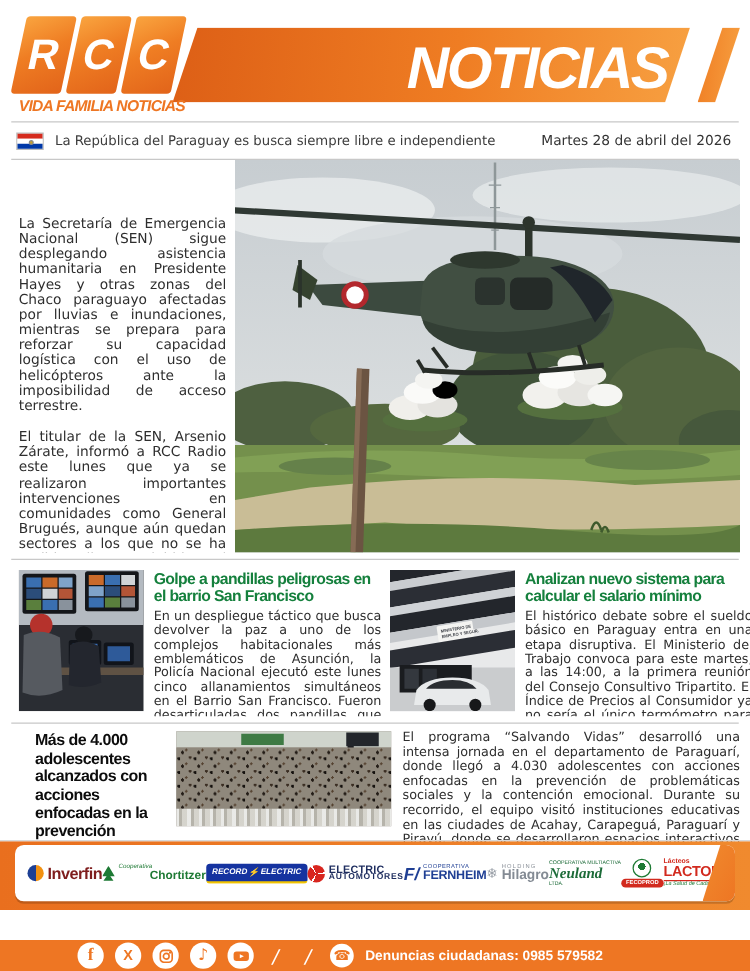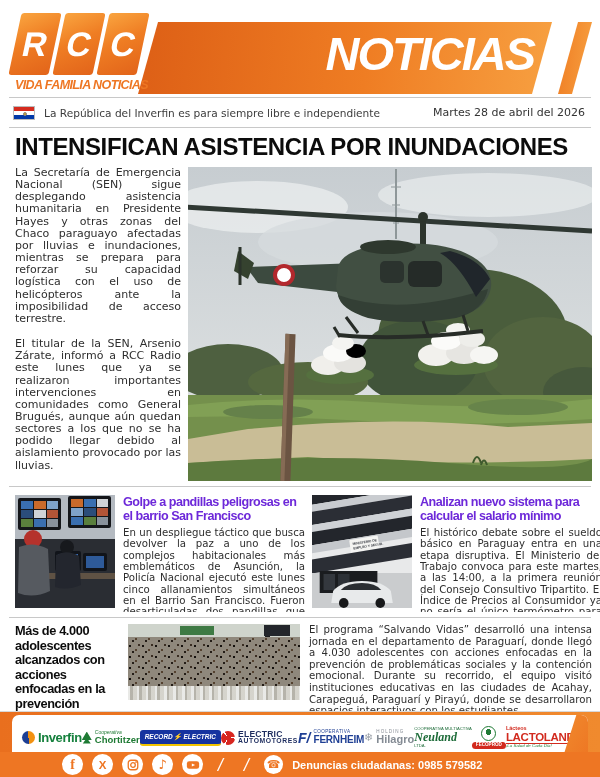--- a/index.html
+++ b/index.html
@@ -15,21 +15,21 @@
   .tile {
     width:40px; height:62px; transform:skewX(-12deg); border-radius:3px;
     background:linear-gradient(155deg,#f9a43f 0%,#ef7d23 45%,#e2641a 100%);
     display:flex; align-items:center; justify-content:center;
   }
   .tile span { color:#fff; font-weight:800; font-size:34px; font-family:"Liberation Sans",sans-serif; }
   .logo-tagline {
     margin-top:3px; color:#ee7623; font-style:italic; font-weight:800;
     font-size:12.5px; letter-spacing:-0.6px; font-family:"Liberation Sans",sans-serif; white-space:nowrap;
   }
-  .banner { position:absolute; left:138px; top:22px; right:8px; height:72px; z-index:1; }
+  .banner { position:absolute; left:138px; top:22px; right:8px; height:60px; z-index:1; }
   .banner-body {
     position:absolute; left:0; top:0; right:40px; bottom:0;
     background:linear-gradient(95deg,#dd5f16 0%,#ef7d23 55%,#f7a041 100%);
     clip-path:polygon(20px 0, 100% 0, calc(100% - 20px) 100%, 0 100%);
   }
   .banner-tail {
     position:absolute; right:0; top:0; width:34px; height:100%;
     background:linear-gradient(95deg,#ef7d23,#f7a041);
     clip-path:polygon(20px 0, 100% 0, calc(100% - 20px) 100%, 0 100%);
   }
@@ -48,41 +48,41 @@
   .flag em { position:absolute; left:9px; top:5px; width:4px; height:4px; border-radius:50%; background:#c9a227; border:0.5px solid #888; }
   .motto { font-size:10.6px; color:#3c3c3c; flex:1; }
   .date { font-size:11px; color:#333; padding-right:2px; }
   
   .headline {
     margin:5px 15px 6px; font-family:"Liberation Sans",sans-serif; font-weight:800;
     font-size:24px; letter-spacing:-0.4px; color:#0c0c0c; white-space:nowrap;
   }
   
   .main-story { display:flex; gap:7px; margin:0 8px 0 15px; height:314px; }
-  .main-col { width:166px; flex:none; overflow:hidden; }
+  .main-col { width:166px; flex:none; overflow:hidden;margin-top:45px; }
   .main-col p {
     font-size:11px; line-height:12.15px; color:#2e2e2e;
     text-align:justify; text-align-last:left; margin-bottom:13px;
   }
   .main-photo { flex:1; position:relative; overflow:hidden; background:#ccd2d4; }
   .main-photo svg { display:block; width:100%; height:100%; }
   
   .divider { border:none; border-top:1px solid #c8c8c8; margin:5px 9px 0; }
   .mid { display:flex; margin:8px 8px 0 15px; gap:7px; height:117px; }
   .mid-art { display:flex; gap:8px; width:290px; flex:none; }
   .thumb { width:100px; height:113px; flex:none; overflow:hidden; background:#ddd; position:relative; }
   .thumb svg { display:block; width:100%; height:100%; }
   .art-text { flex:1; overflow:hidden; }
   .art-title {
     font-family:"Liberation Sans",sans-serif; font-weight:800; font-size:12.6px;
-    letter-spacing:-0.5px; line-height:1.12; color:#6d28d9; margin-bottom:4px;
+    letter-spacing:-0.5px; line-height:1.12; color:#15803d; margin-bottom:4px;
   }
   .art-body { font-size:10.2px; line-height:11.3px; color:#2e2e2e; text-align:justify; text-align-last:left; }
   
-  .bottom { display:flex; gap:9px; margin:6px 8px 0 15px; height:80px; }
+  .bottom { display:flex; gap:9px; margin:6px 8px 0 28px; height:80px; }
   .bottom-title {
     width:104px; flex:none; font-family:"Liberation Sans",sans-serif; font-weight:800;
     font-size:12.8px; letter-spacing:-0.4px; line-height:1.14; color:#0c0c0c;
   }
   .bottom-photo { width:172px; height:76px; flex:none; position:relative; overflow:hidden; background:#9a948a; }
   .crowd-heads { position:absolute; left:0; right:0; top:13px; bottom:14px;
     background-color:#8f887c;
     background-image:
       radial-gradient(2.3px 2.3px at 5px 4px, #241d17 55%, transparent 60%),
       radial-gradient(2px 2px at 11px 8px, #3a2d22 55%, transparent 60%),
@@ -101,24 +101,24 @@
   .sponsor-bar {
     position:absolute; left:12px; right:12px; top:3px; bottom:7px; background:#fff; border-radius:7px;
     display:flex; align-items:center; justify-content:space-between; padding:0 30px 0 10px;
     box-shadow:0 2px 0 rgba(0,0,0,.18); overflow:hidden;
   }
   .wedge { position:absolute; right:0; top:0; bottom:0; width:26px;
     background:linear-gradient(120deg,#f08a2e,#ee7623); clip-path:polygon(100% 0,100% 100%,0 100%,55% 0); }
   .lg { display:flex; align-items:center; gap:3px; flex:none; font-family:"Liberation Sans",sans-serif; }
   .lg .stack { display:flex; flex-direction:column; line-height:1.02; }
   .inv-ico { width:13px; height:13px; border-radius:50%; background:conic-gradient(#f29111 0 50%, #1d3f94 50% 100%); }
-  .inv-name { color:#15803d; font-weight:800; font-size:13px; letter-spacing:-0.4px; }
+  .inv-name { color:#7f1d1d; font-weight:800; font-size:13px; letter-spacing:-0.4px; }
   .cho-ico { width:10px; height:12px; background:#1e7a34; clip-path:polygon(50% 0,100% 70%,65% 70%,90% 100%,10% 100%,35% 70%,0 70%); }
   .cho-1 { color:#1e7a34; font-size:5px; font-style:italic; }
-  .cho-2 { color:#1e7a34; font-weight:800; font-size:9.5px; }
+  .cho-2 { color:#1e7a34; font-weight:800; font-size:9.5px;margin-left:25px; }
   .rec-box { background:#1533a0; border-radius:3px; padding:3px 5px; display:flex; align-items:center; gap:1px;
     border-bottom:2px solid #f2c400; }
   .rec-1 { color:#fff; font-style:italic; font-weight:800; font-size:6.5px; }
   .rec-z { color:#f2c400; font-weight:800; font-size:7px; font-style:italic; }
   .cha-ico { width:14px; height:14px; border-radius:50%; background:#d8261f;
     background:conic-gradient(#d8261f 0 80deg,#fff 80deg 95deg,#d8261f 95deg 200deg,#fff 200deg 215deg,#d8261f 215deg 320deg,#fff 320deg 335deg,#d8261f 335deg); }
   .cha-1 { color:#1d2c5e; font-weight:800; font-size:8.6px; letter-spacing:0.2px; }
   .cha-2 { color:#1d2c5e; font-weight:700; font-size:6.8px; letter-spacing:0.6px; }
   .fer-ico { color:#1f3f94; font-weight:800; font-style:italic; font-size:14px; }
   .fer-1 { color:#1f3f94; font-size:4.6px; letter-spacing:0.4px; }
@@ -176,25 +176,24 @@
     </div>
   </div>
 
   <div class="motto-row">
     <div class="flag">
       <i class="f-red"></i>
         <i class="f-white"></i>
         <i class="f-blue"></i>
         <em></em>
     </div>
-    <div class="motto">La República del Inverfin es para siempre libre e independiente</div>
+    <div class="motto">La República del Paraguay es busca siempre libre e independiente</div>
     <div class="date">Martes 28 de abril del 2026</div>
   </div>
 
-  <h1 class="headline">INTENSIFICAN ASISTENCIA POR INUNDACIONES</h1>
 
   <div class="main-story">
     <div class="main-col">
       <p>La Secretaría de Emergencia Nacional (SEN) sigue desplegando asistencia humanitaria en Presidente Hayes y otras zonas del Chaco paraguayo afectadas por lluvias e inundaciones, mientras se prepara para reforzar su capacidad logística con el uso de helicópteros ante la imposibilidad de acceso terrestre.</p>
       <p>El titular de la SEN, Arsenio Zárate, informó a RCC Radio este lunes que ya se realizaron importantes intervenciones en comunidades como General Brugués, aunque aún quedan sectores a los que no se ha podido llegar debido al aislamiento provocado por las lluvias.</p>
     </div>
     <div class="main-photo">
       <svg viewBox="0 0 404 314" preserveAspectRatio="none">
         <defs>
           <linearGradient id="sky" x1="0" y1="0" x2="0" y2="1">

